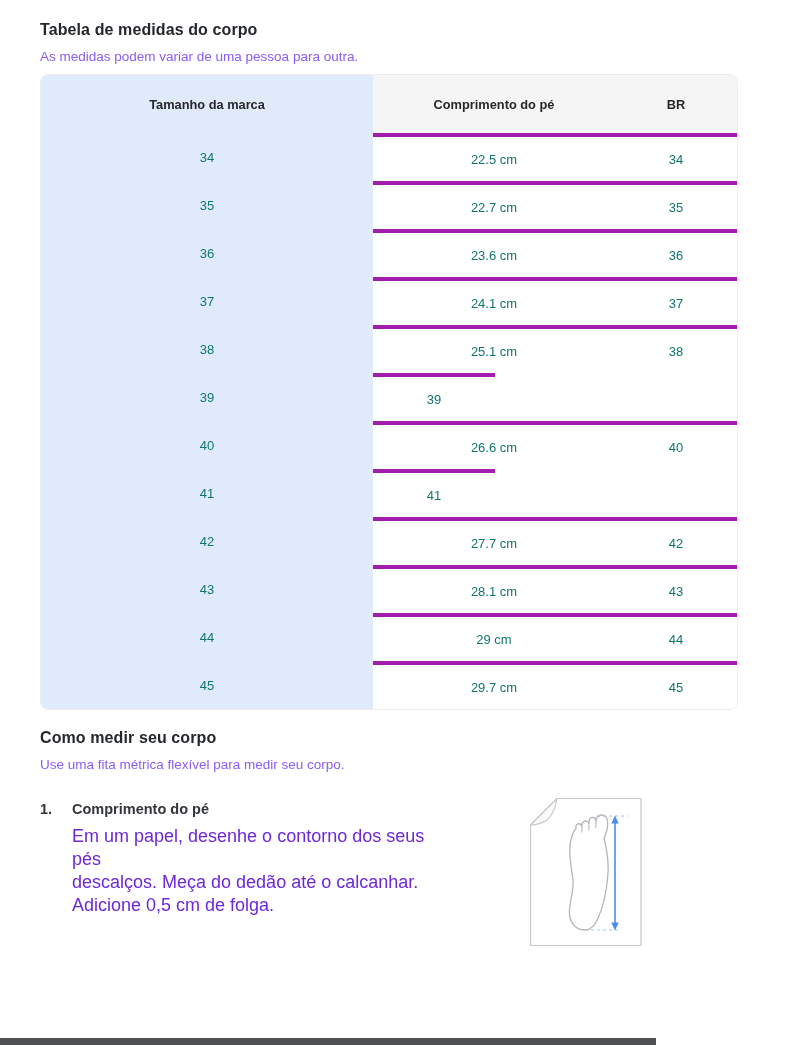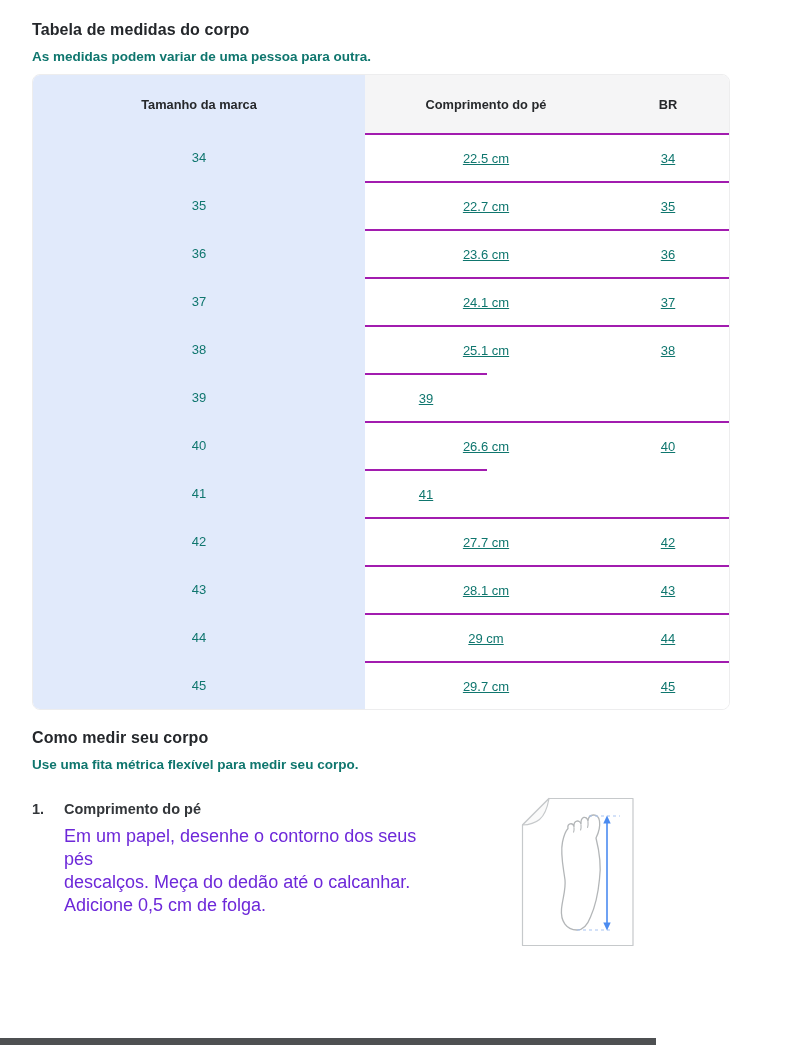--- a/index.html
+++ b/index.html
@@ -2,43 +2,43 @@
 <html><head>
 <meta charset="utf-8">
 <style>
   html,body{margin:0;padding:0;}
   body{
     width:798px;height:1045px;position:relative;overflow:hidden;
     background:#ffffff;
     font-family:"Liberation Sans","DejaVu Sans",sans-serif;
     -webkit-font-smoothing:antialiased;
   }
-  .container{padding:20px 56px 0 32px;width:698px;}
+  .container{padding:20px 56px 0 40px;width:698px;}
   .section-title{
     margin:0;font-size:16px;line-height:20px;font-weight:700;color:#24272b;
     letter-spacing:.1px;
   }
   .section-sub{
-    margin:8px 0 0 0;font-size:13.5px;line-height:18px;color:#0f766e;font-weight:bold;
+    margin:8px 0 0 0;font-size:13.5px;line-height:18px;color:#8b5cf6;
   }
   
   .size-table{
     margin-top:8px;width:698px;border-radius:8px;overflow:hidden;
     border:1px solid #ededee;box-sizing:border-box;
   }
   .thead{display:flex;height:58px;}
   .trow{display:flex;height:48px;}
   .cell{display:flex;align-items:center;justify-content:center;box-sizing:border-box;}
   .cell-brand{width:332px;background:#e1eafb;flex:none;}
   .cell-foot{width:242px;flex:none;}
   .cell-br{width:122px;flex:none;}
   .thead .cell{font-weight:700;font-size:12.8px;color:#26282b;}
   .thead .cell-foot,.thead .cell-br{background:#f5f5f6;}
   .trow .cell{font-size:13px;color:#0f766e;}
-  .trow .cell-foot,.trow .cell-br{background:#ffffff;border-top:2px solid #a21caf;text-decoration:underline;}
+  .trow .cell-foot,.trow .cell-br{background:#ffffff;border-top:4px solid #a21caf;}
   
   .measure-head{margin-top:18px;}
   .step{display:flex;margin-top:26px;}
   .step-num{
     width:32px;flex:none;font-size:14.5px;font-weight:700;color:#33363a;
     padding-top:1px;
   }
   .step-body{width:362px;flex:none;}
   .step-title{margin:0;font-size:14.5px;line-height:19px;font-weight:700;color:#33363a;}
   .step-desc{

